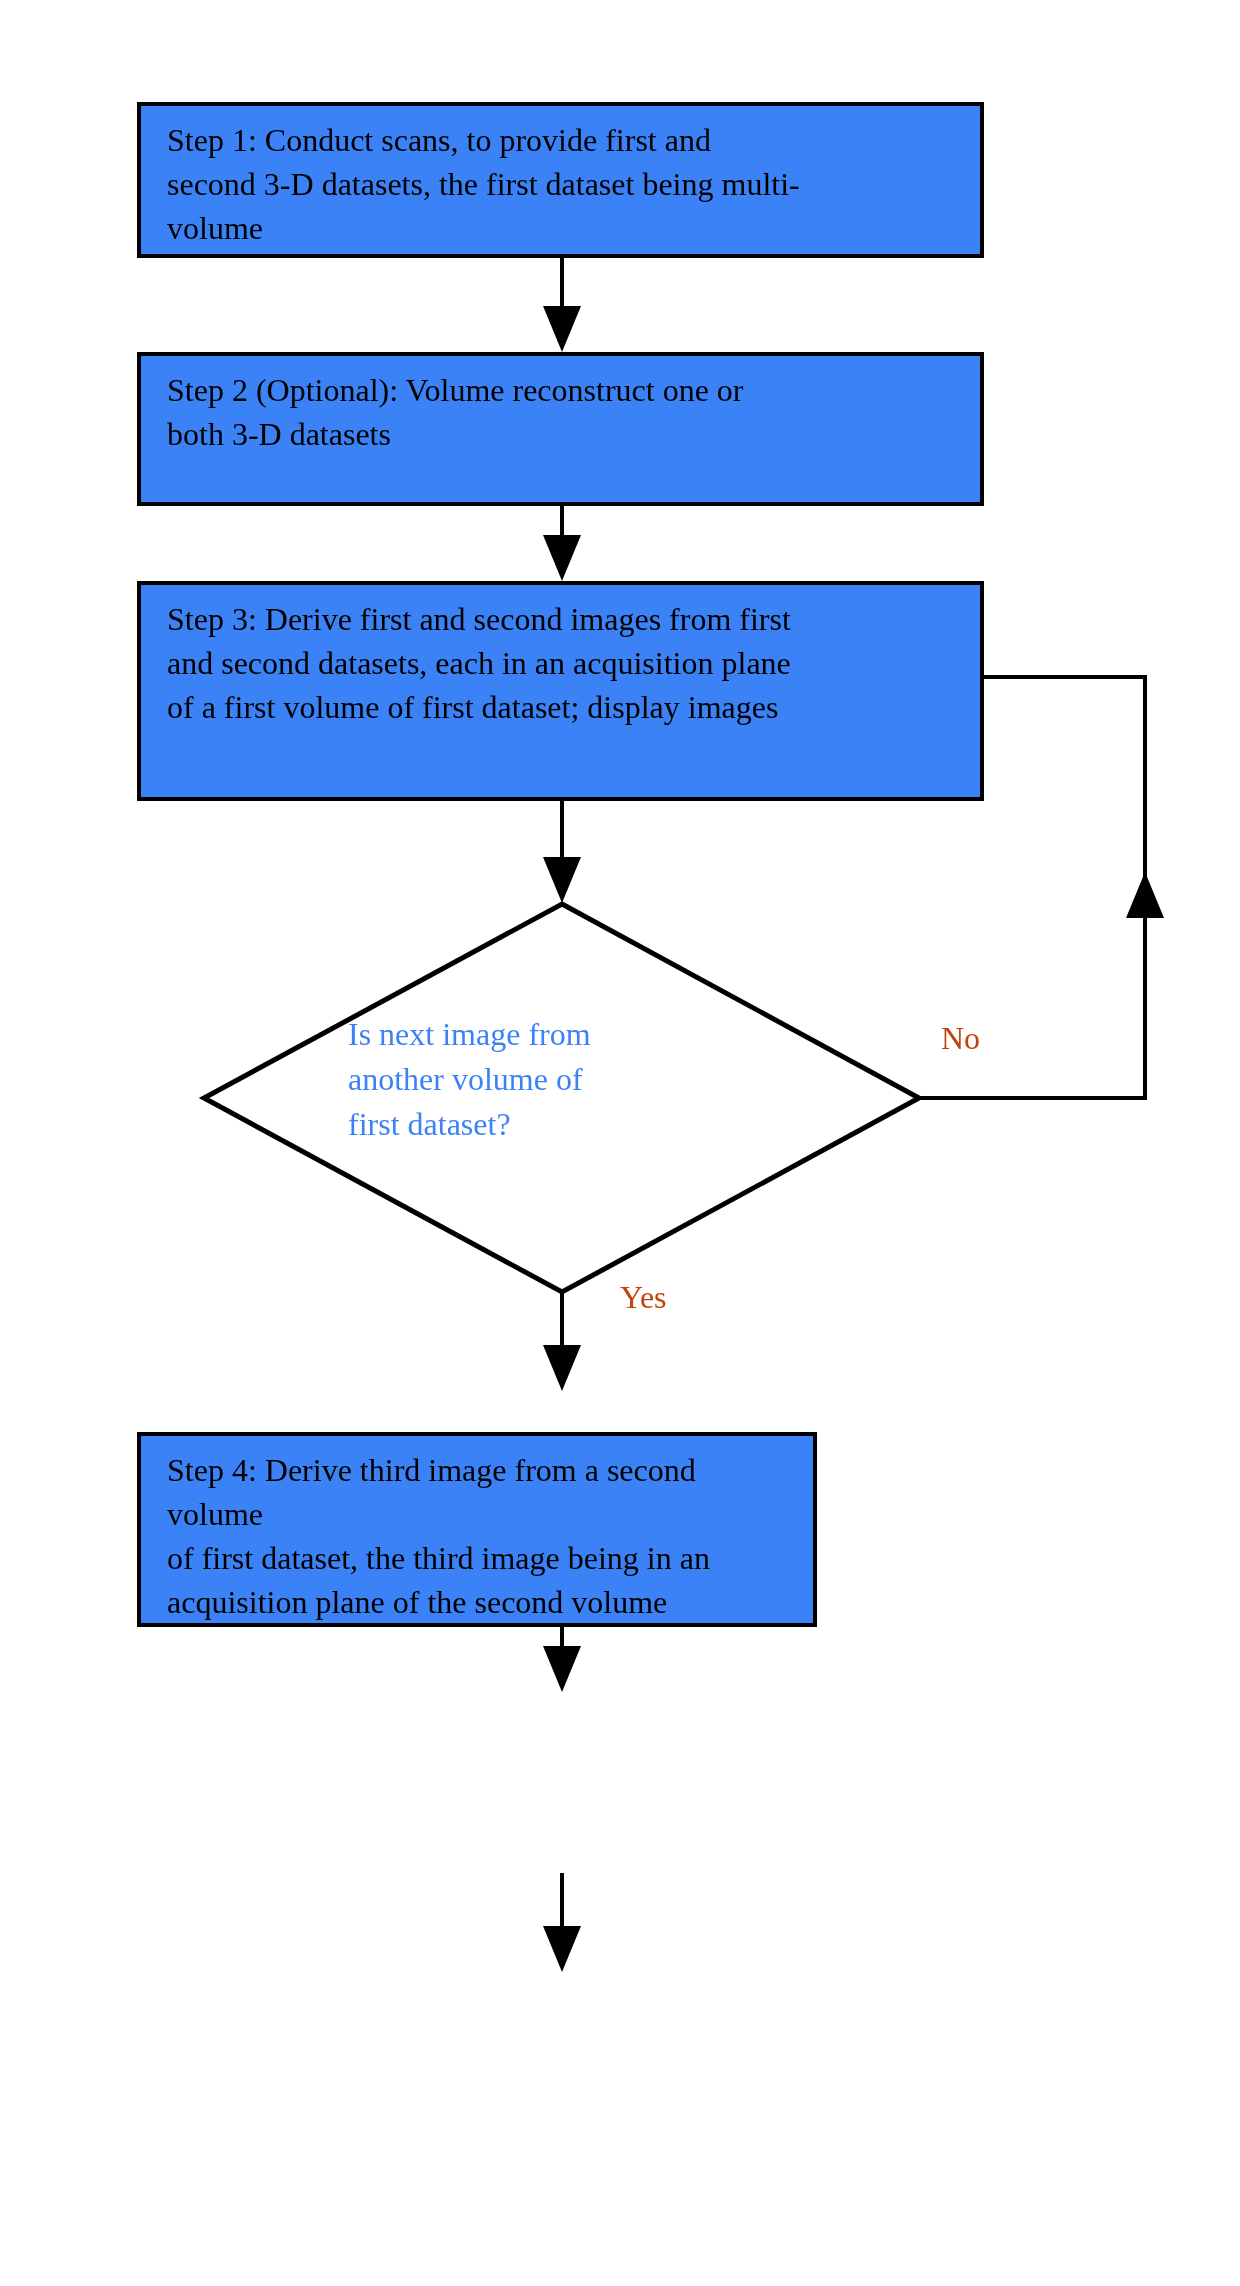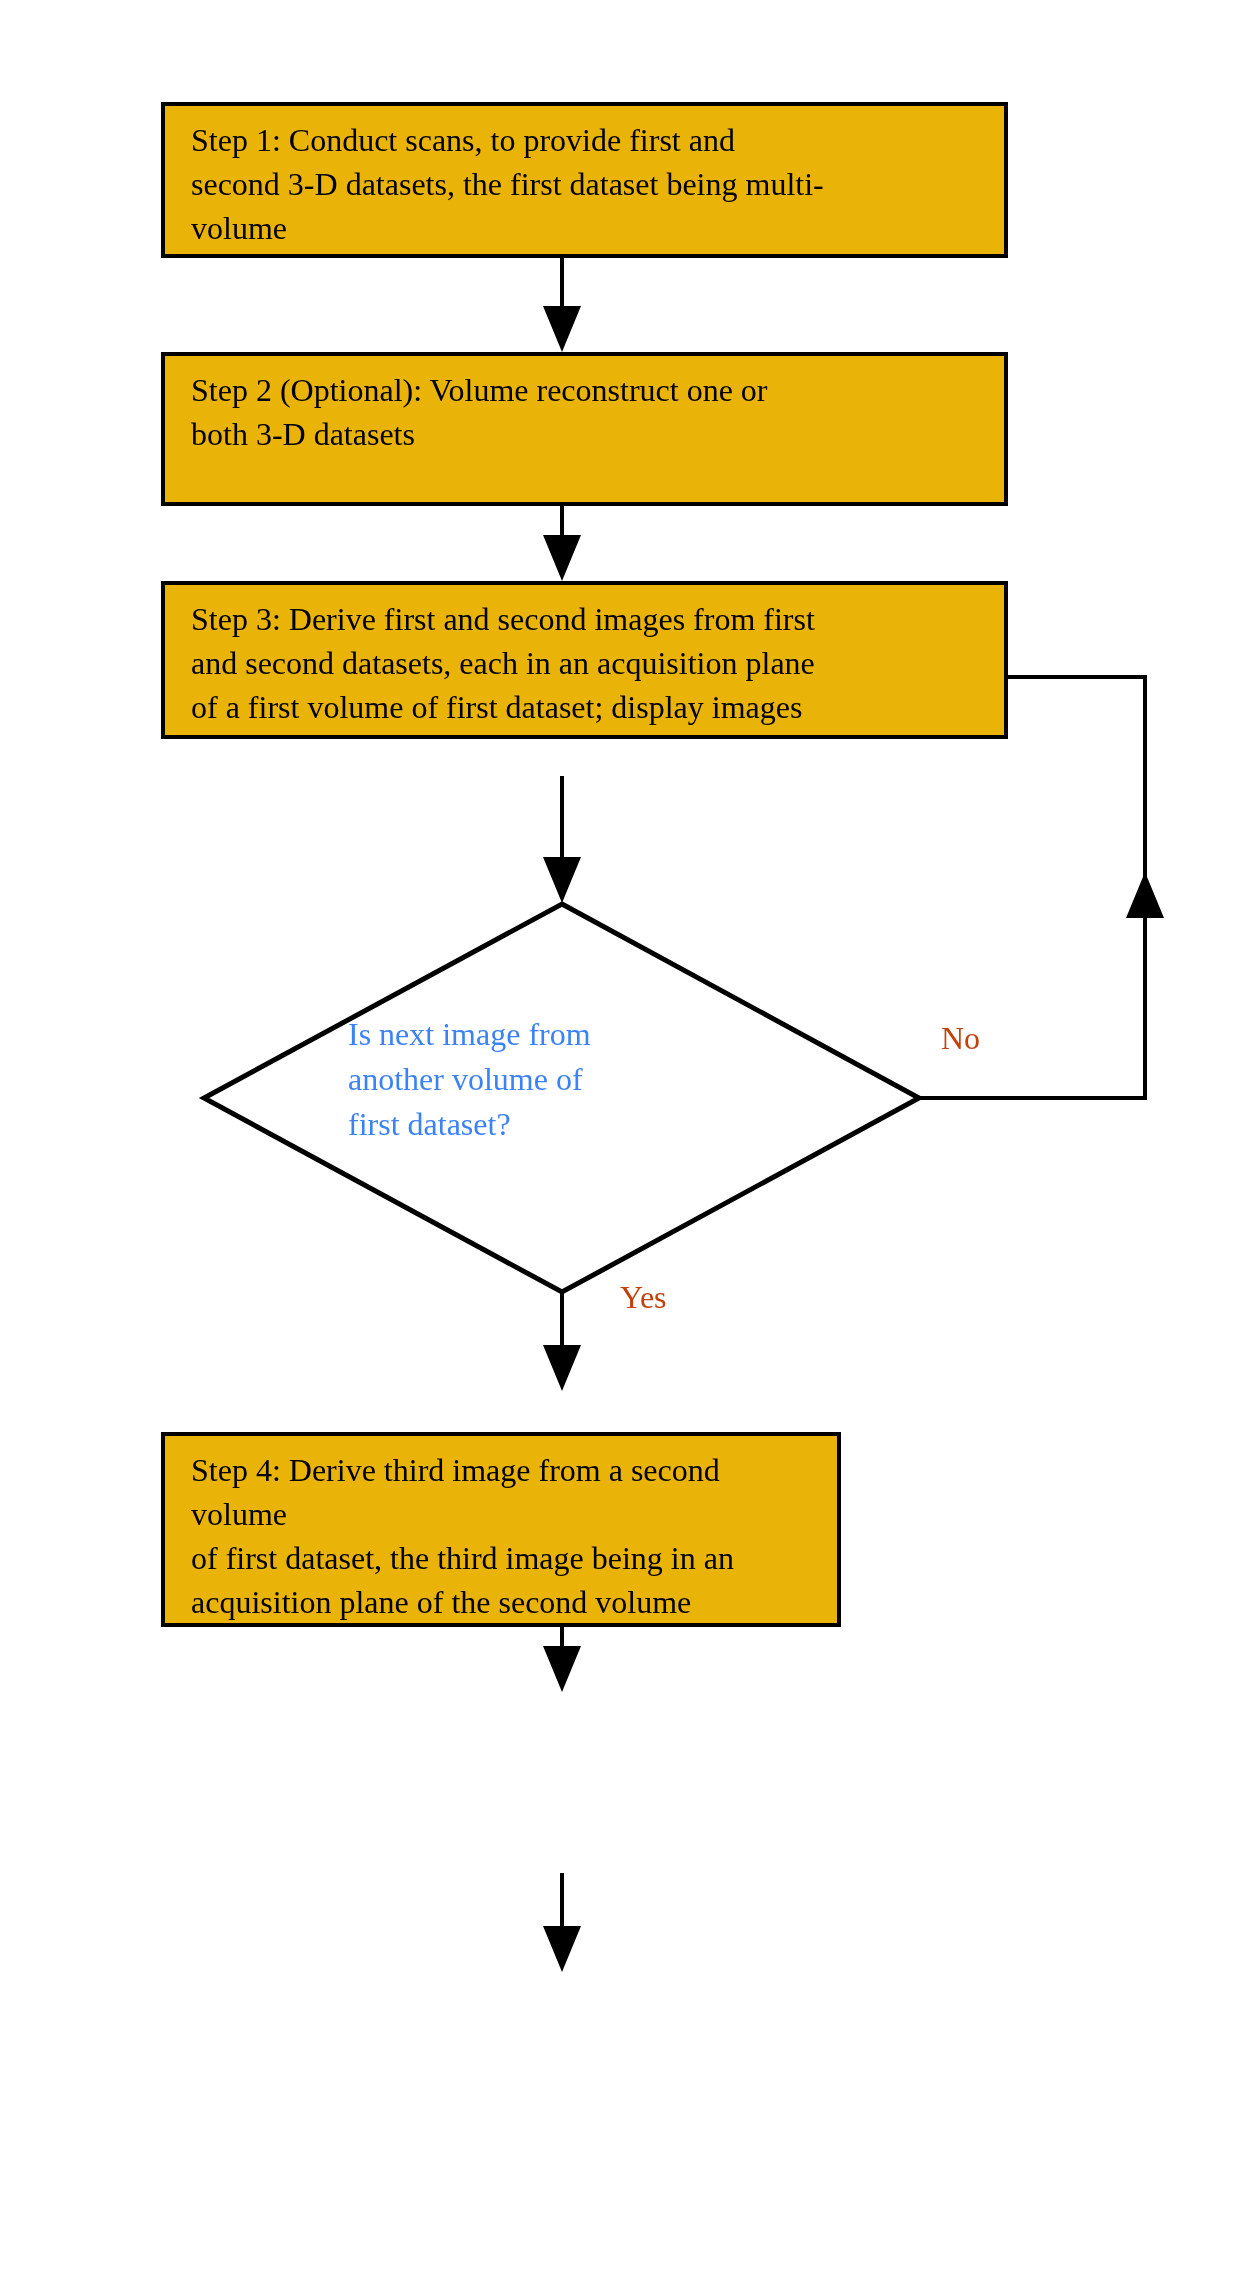--- a/index.html
+++ b/index.html
@@ -20,22 +20,21 @@
     position: absolute;
     left: 0;
     top: 0;
     width: 1240px;
     height: 2286px;
   }
   .box {
     position: absolute;
     box-sizing: border-box;
     border: 4px solid #000000;
-    background: #eab308;
-    margin-left: 24px;
+    background: #3b82f6;
   }
   .box-text {
     display: block;
     padding: 12px 18px 0 26px;
     font-size: 32px;
     line-height: 44px;
     white-space: pre-line;
     color: #000000;
   }
   .decision-text {
@@ -92,21 +91,21 @@
     <span class="box-text">Step 1: Conduct scans, to provide first and
 second 3-D datasets, the first dataset being multi-
 volume</span>
   </div>
 
   <div class="box" style="left:137px; top:352px; width:847px; height:154px;">
     <span class="box-text">Step 2 (Optional): Volume reconstruct one or
 both 3-D datasets</span>
   </div>
 
-  <div class="box" style="left:137px; top:581px; width:847px; height:158px;">
+  <div class="box" style="left:137px; top:581px; width:847px; height:220px;">
     <span class="box-text">Step 3: Derive first and second images from first
 and second datasets, each in an acquisition plane
 of a first volume of first dataset; display images</span>
   </div>
 
   <div class="decision-text">Is next image from
 another volume of
 first dataset?</div>
 
   <div class="edge-label" id="label-no">No</div>

